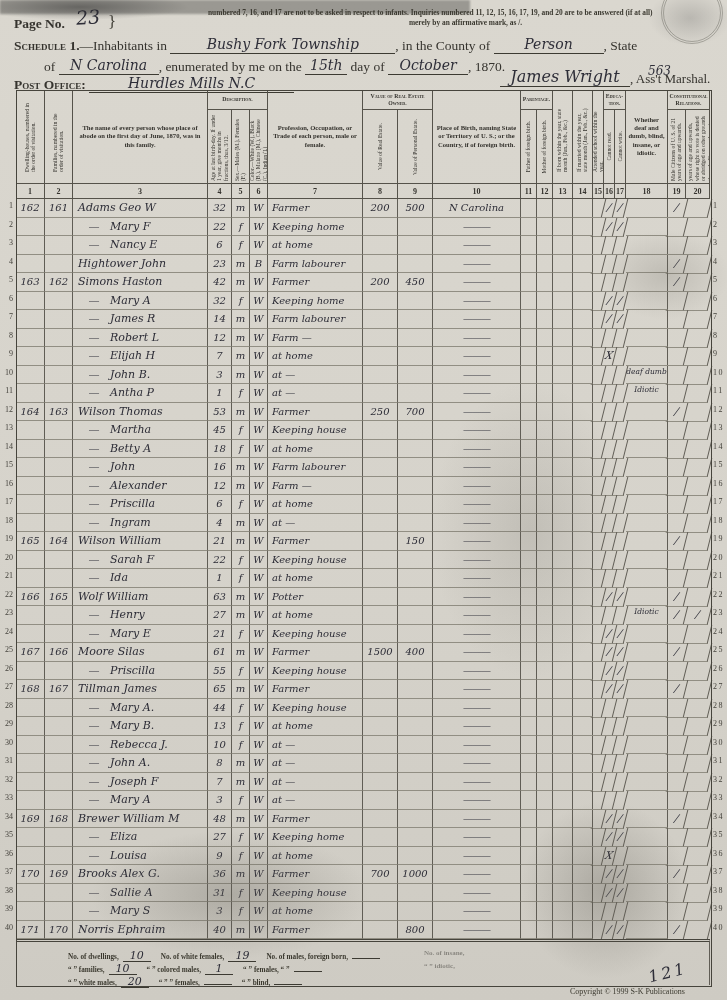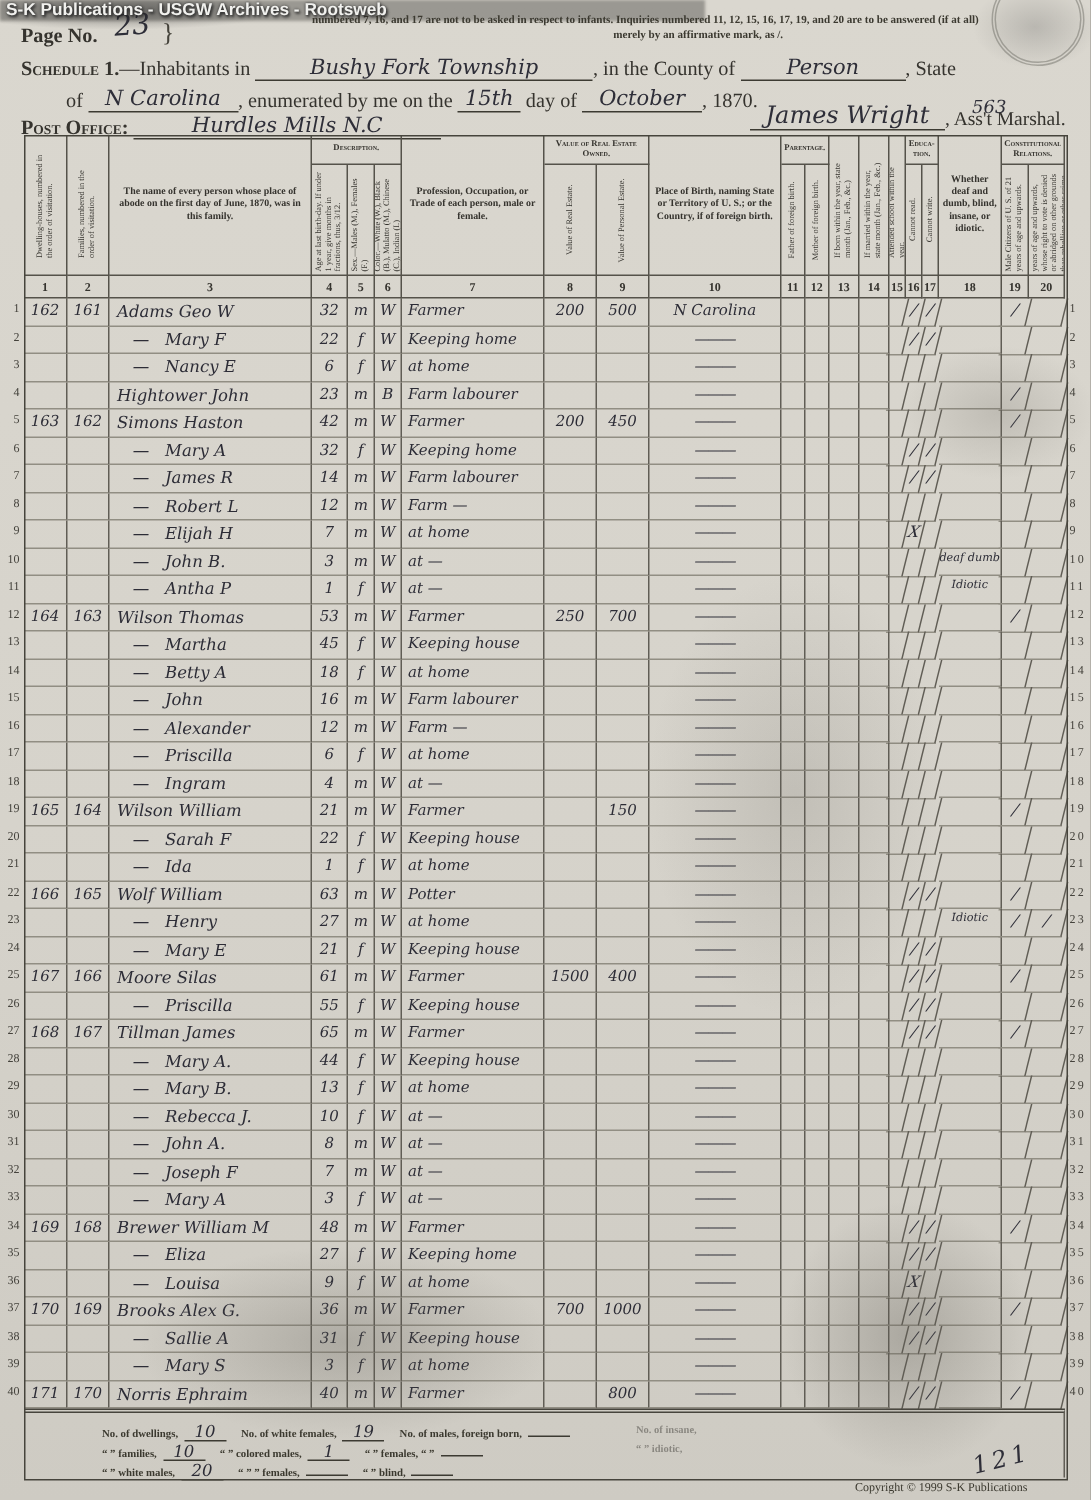--- a/index.html
+++ b/index.html
@@ -64,21 +64,20 @@
   .fr{position:absolute;left:408px;top:5px;font-size:7px;font-weight:bold;opacity:.45;line-height:13px;}
   .hw121{position:absolute;left:648px;top:963px;font-family:"DejaVu Serif",serif;font-style:italic;
          font-size:16px;color:#2e2e38;transform:rotate(-14deg);letter-spacing:3px;}
   .copyright{position:absolute;left:570px;top:987px;font-size:8px;color:#3b392f;}
 </style>
 </head>
 <body>
 
 <div class="page">
   <div class="wmstrip"></div>
-  <div class="wm">S-K Publications - USGW Archives - Rootsweb</div>
   <div class="stamp"></div>
 
   <div class="pageno">Page No.</div>
   <div class="pageno-hw hw">23</div>
   <div class="brace">}</div>
 
   <div class="instr">
     <div class="l1">numbered 7, 16, and 17 are not to be asked in respect to infants.  Inquiries numbered 11, 12, 15, 16, 17, 19, and 20 are to be answered (if at all)</div>
     <div class="l2">merely by an affirmative mark, as /.</div>
   </div>

